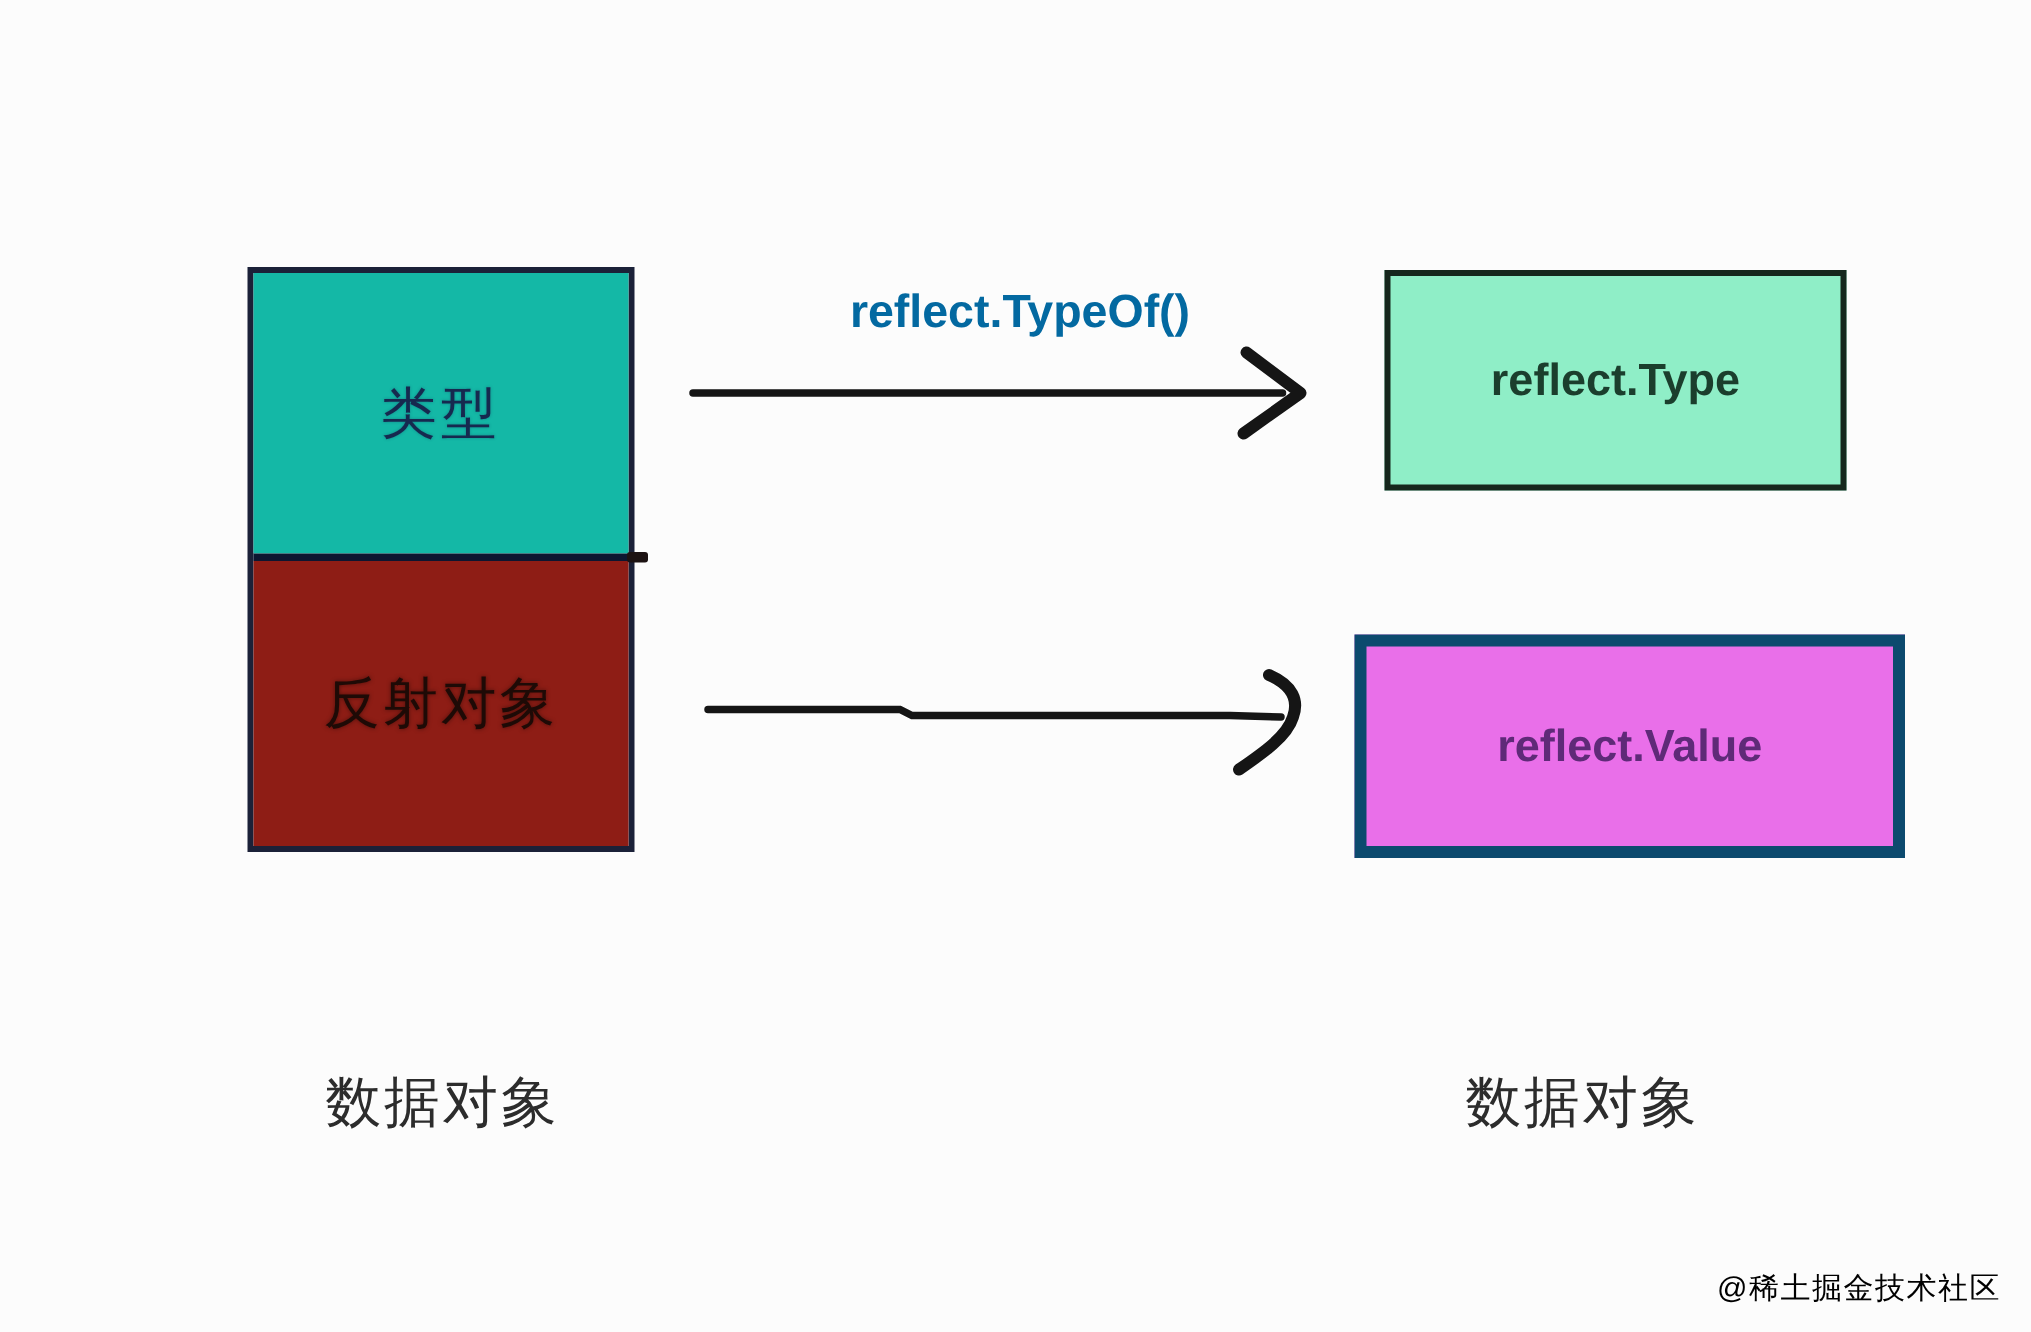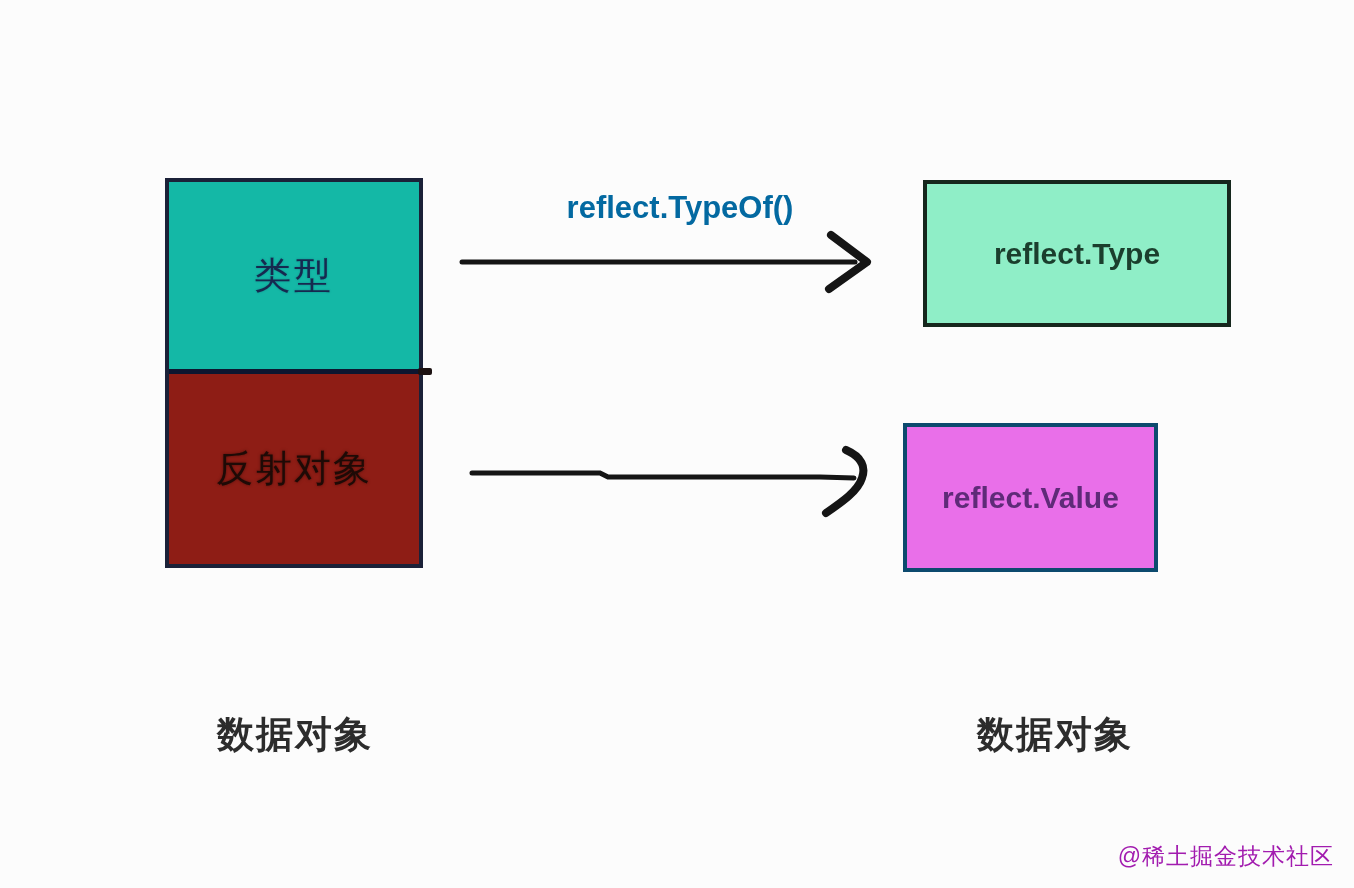--- a/index.html
+++ b/index.html
@@ -61,24 +61,24 @@
     background:#8feec7;
     border:4px solid #16271d;
     display:flex;align-items:center;justify-content:center;
     font-size:30px;font-weight:600;
     color:#1b3e2d;
     margin-left:26px;
   }
   .reflect-value-box{
     position:absolute;
     left:903px; top:423px;
-    width:255px; height:149px;
+    width:367px; height:149px;
     box-sizing:border-box;
     background:#e96fe9;
-    border:4px solid #0c4a6e;
+    border:8px solid #0c4a6e;
     display:flex;align-items:center;justify-content:center;
     font-size:30px;font-weight:600;
     color:#5f2a78;
   }
   
   .arrow-svg{position:absolute;}
   .arrow-top{left:455px; top:225px;}
   .arrow-bottom{left:460px; top:440px;}
   .arrow-label{
     position:absolute;
@@ -86,31 +86,31 @@
     font-size:31px;font-weight:700;
     color:#0369a1;
     white-space:nowrap;
   }
   .label-typeof{left:520px; top:190px; width:320px;}
   .label-valueof{left:500px; top:510px; width:320px;}
   
   .caption{
     position:absolute;
     text-align:center;
-    font-size:37px;font-weight:700;letter-spacing:2px;
+    font-size:37px;font-weight:400;letter-spacing:2px;
     color:#2c2c2c;
   }
   .caption-left{left:150px; top:710px; width:290px;}
   .caption-right{left:900px; top:710px; width:310px;}
   
   .watermark{
     position:absolute;
     right:20px; bottom:16px;
-    font-size:23px;
-    color:#a21caf;
+    font-size:20px;
+    color:#000000;
     letter-spacing:1px;
   }
 </style>
 </head>
 <body>
 
 <div class="canvas">
 
   <div class="left-stack">
     <div class="type-box">类型</div>

